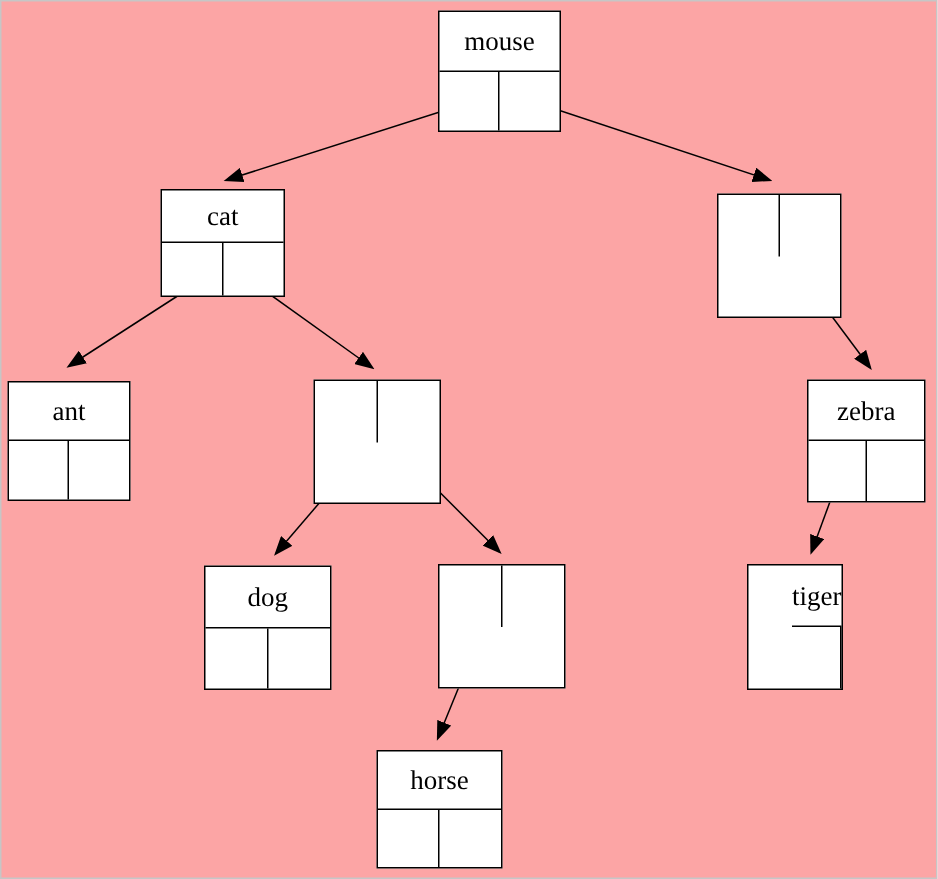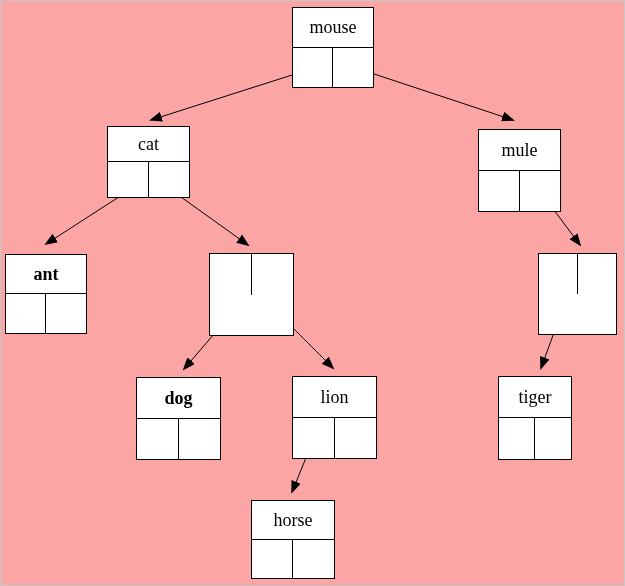--- a/index.html
+++ b/index.html
@@ -89,60 +89,59 @@
         </div>
       </div>
       <div class="node" style="left: 106px; top: 125px; width: 83px; height: 72px;">
         <div class="label">cat</div>
         <div class="ptrs">
           <div class="cell left"></div>
           <div class="cell right"></div>
         </div>
       </div>
       <div class="node" style="left: 477px; top: 128px; width: 83px; height: 83px;">
-        <div class="label">mule</div>
         <div class="ptrs">
           <div class="cell left"></div>
           <div class="cell right"></div>
         </div>
       </div>
-      <div class="node" style="left: 4px; top: 253px; width: 82px; height: 80px; font-weight: bold;">
+      <div class="node" style="left: 4px; top: 253px; width: 82px; height: 80px;">
         <div class="label">ant</div>
         <div class="ptrs">
           <div class="cell left"></div>
           <div class="cell right"></div>
         </div>
       </div>
       <div class="node" style="left: 208px; top: 252px; width: 85px; height: 83px;">
         <div class="ptrs">
           <div class="cell left"></div>
           <div class="cell right"></div>
         </div>
       </div>
       <div class="node" style="left: 537px; top: 252px; width: 79px; height: 82px;">
+        <div class="label">zebra</div>
         <div class="ptrs">
           <div class="cell left"></div>
           <div class="cell right"></div>
         </div>
       </div>
-      <div class="node" style="left: 135px; top: 376px; width: 85px; height: 83px; font-weight: bold;">
+      <div class="node" style="left: 135px; top: 376px; width: 85px; height: 83px;">
         <div class="label">dog</div>
         <div class="ptrs">
           <div class="cell left"></div>
           <div class="cell right"></div>
         </div>
       </div>
       <div class="node" style="left: 291px; top: 375px; width: 85px; height: 83px;">
-        <div class="label">lion</div>
         <div class="ptrs">
           <div class="cell left"></div>
           <div class="cell right"></div>
         </div>
       </div>
-      <div class="node" style="left: 497px; top: 375px; width: 74px; height: 84px;">
+      <div class="node" style="left: 497px; top: 375px; width: 64px; height: 84px; align-items: flex-end;">
         <div class="label">tiger</div>
         <div class="ptrs">
           <div class="cell left"></div>
           <div class="cell right"></div>
         </div>
       </div>
       <div class="node" style="left: 250px; top: 499px; width: 84px; height: 79px;">
         <div class="label">horse</div>
         <div class="ptrs">
           <div class="cell left"></div>

